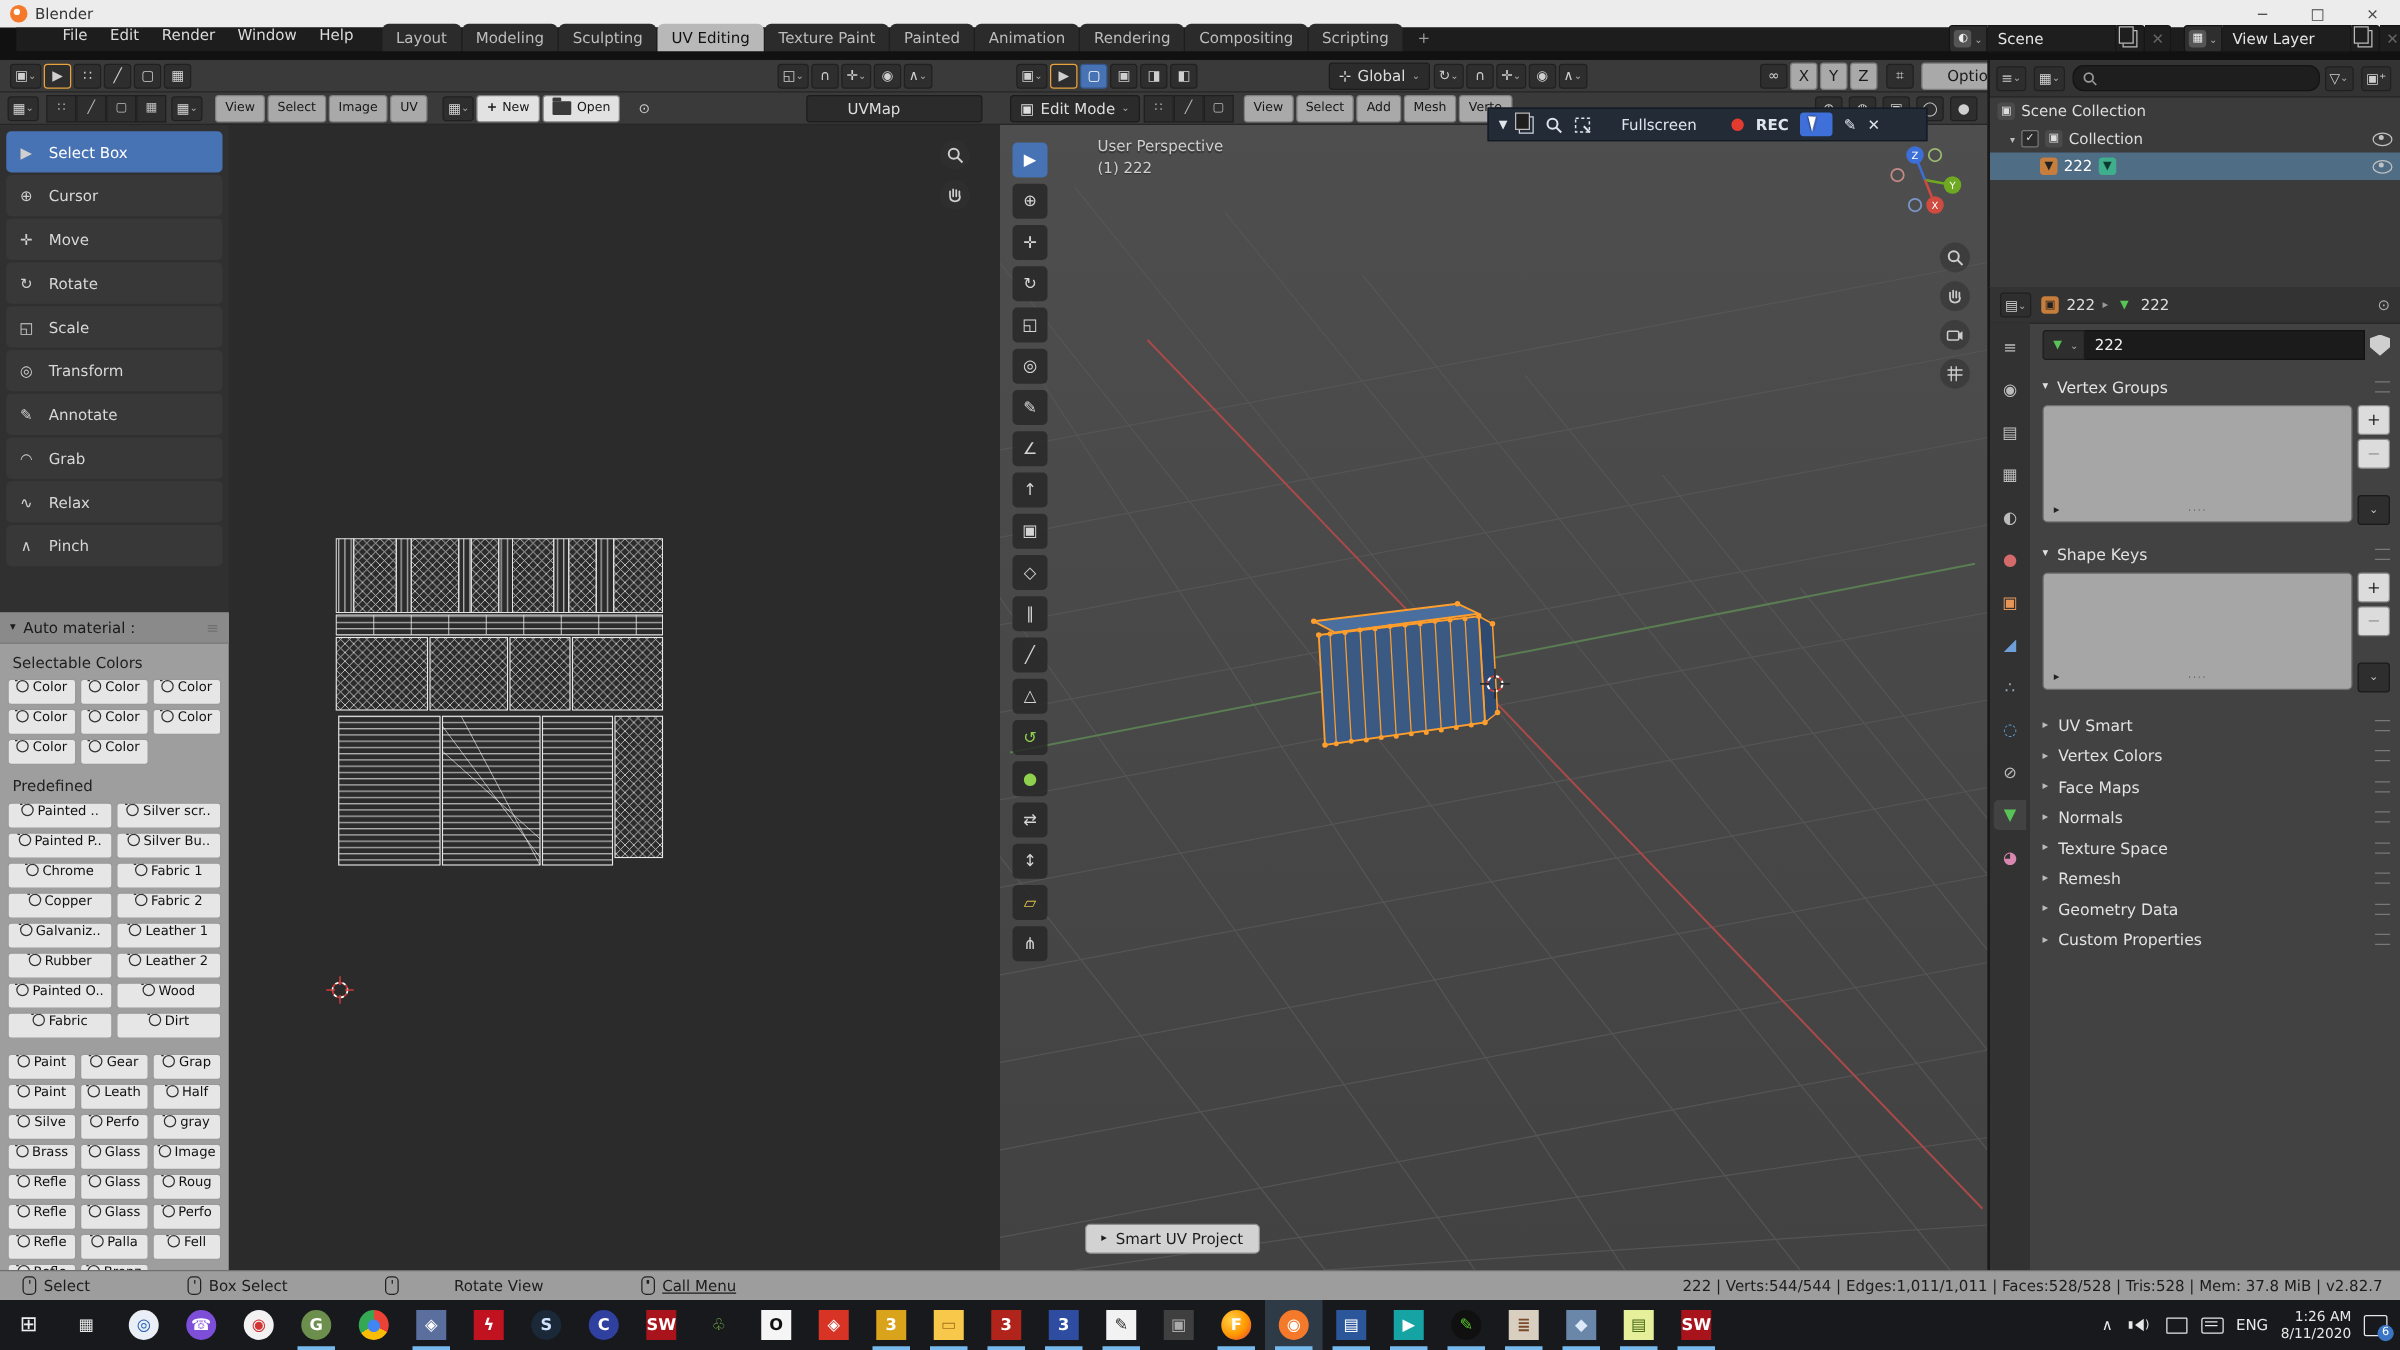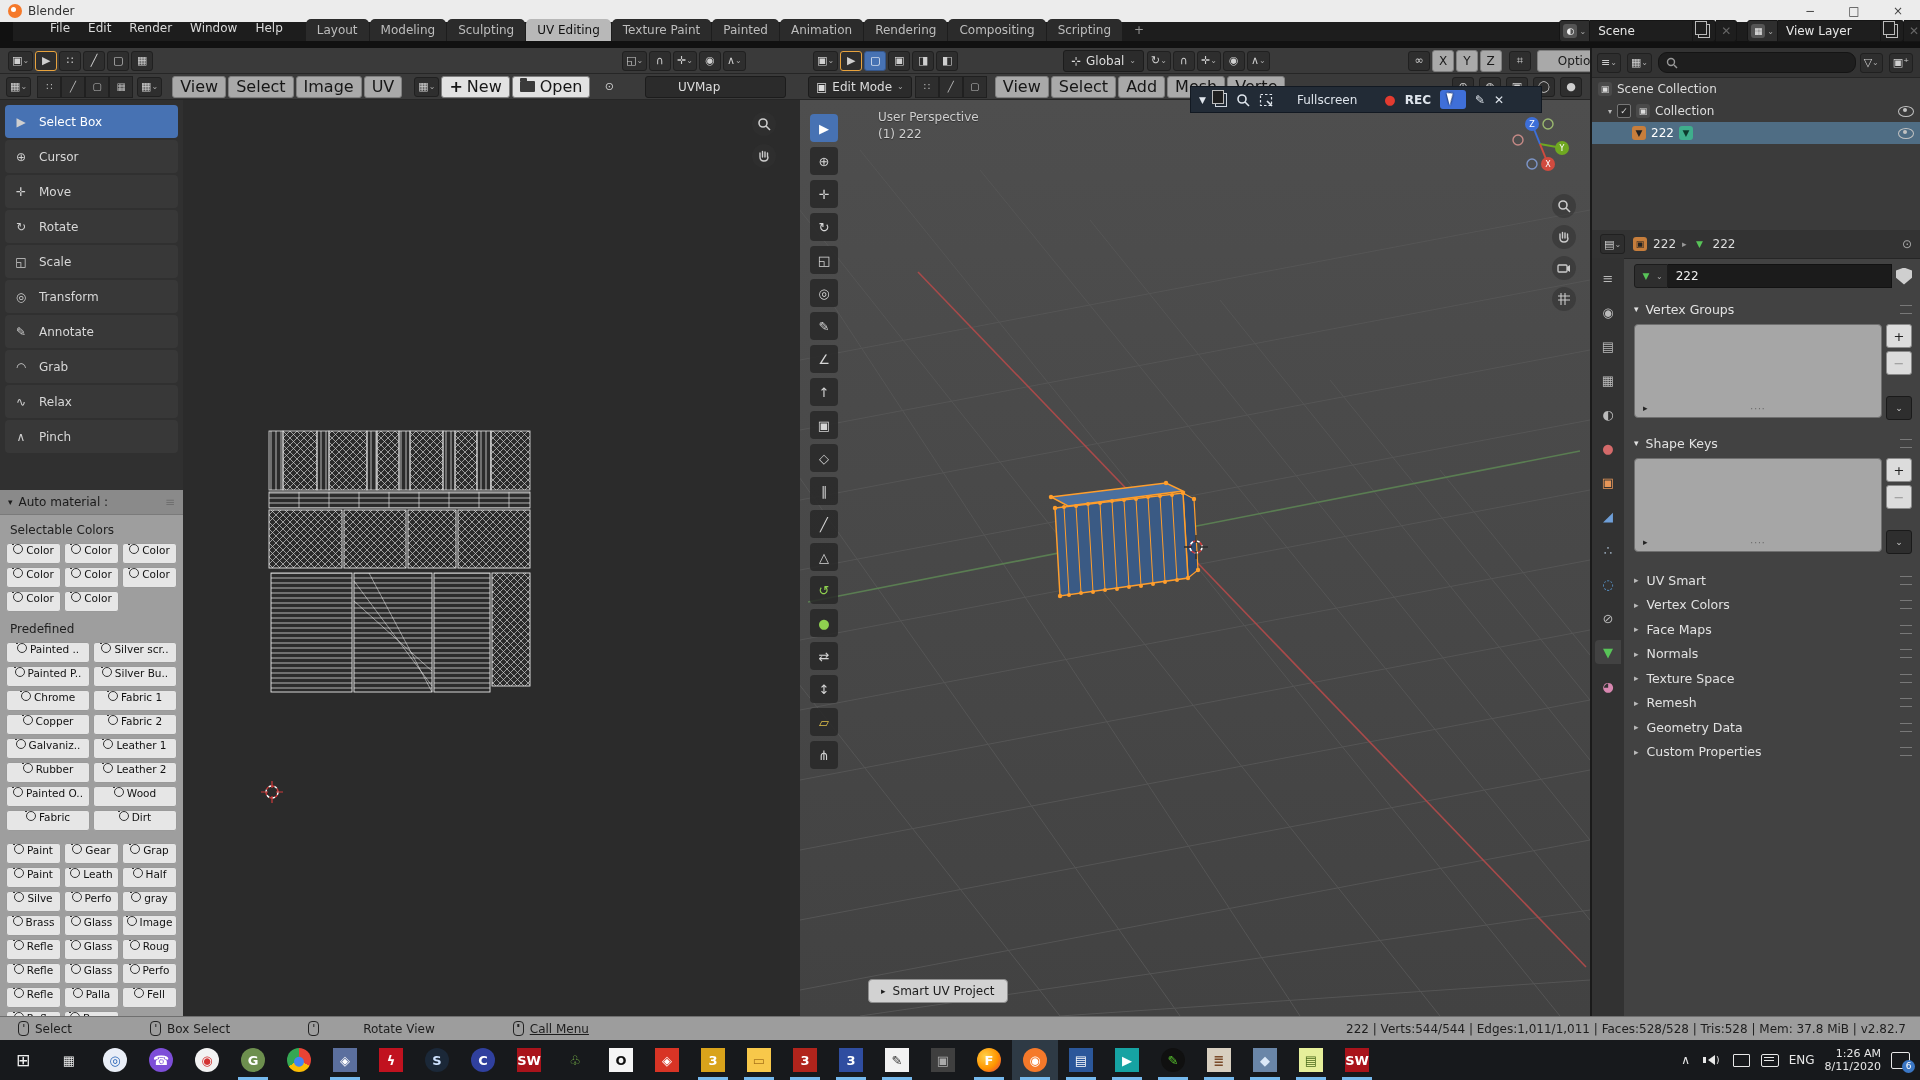--- a/index.html
+++ b/index.html
@@ -39,21 +39,21 @@
   .tsbtn.activeTool{border-color:#e8a33d;}
   .tsbtn.blue{background:#4772b3;color:#fff;border-color:#35568a;}
   .tsdark{height:20px;background:#2b2b2b;border:1px solid #1c1c1c;border-radius:3px;color:#ddd;display:flex;
           align-items:center;padding:0 7px;gap:5px;font-size:12px;margin-right:3px;}
   .lgray{height:20px;background:#a9a9a9;border:1px solid #7f7f7f;border-radius:3px;color:#1a1a1a;display:flex;
          align-items:center;padding:0 20px;font-size:12px;margin-right:2px;}
   .caret{font-size:8px;color:#aaa;}
   
   .edheader{height:26px;background:#3a3a3a;border-bottom:1px solid #262626;display:flex;align-items:center;box-sizing:border-box;}
   .hmenu{padding:0 7px;height:20px;display:flex;align-items:center;background:#a9a9a9;color:#161616;
-         border:1px solid #7f7f7f;border-radius:3px;margin-right:2px;font-size:16px;}
+         border:1px solid #7f7f7f;border-radius:3px;margin-right:2px;font-size:10px;}
   .modebtn{width:22px;height:20px;background:#2e2e2e;border:1px solid #202020;display:flex;align-items:center;
            justify-content:center;color:#bbb;font-size:10px;}
   
   .uvcanvas{left:0;top:100px;width:800px;height:916px;background:#2b2b2b;overflow:hidden;}
   .uvtoolpanel{left:0;top:100px;width:183px;height:390px;background:#303030;padding:5px 5px 0 5px;box-sizing:border-box;}
   .ttool{height:33px;background:#383838;border-radius:4px;margin-bottom:2px;display:flex;align-items:center;
          padding:0 8px;gap:10px;color:#d8d8d8;font-size:12px;}
   .ttool.active{background:#4772b3;color:#fff;}
   .ttool .tico{width:16px;text-align:center;color:#cfcfcf;font-size:12px;}
   .automat{left:0;top:490px;width:183px;height:526px;background:#9e9e9e;box-sizing:border-box;color:#161616;}

